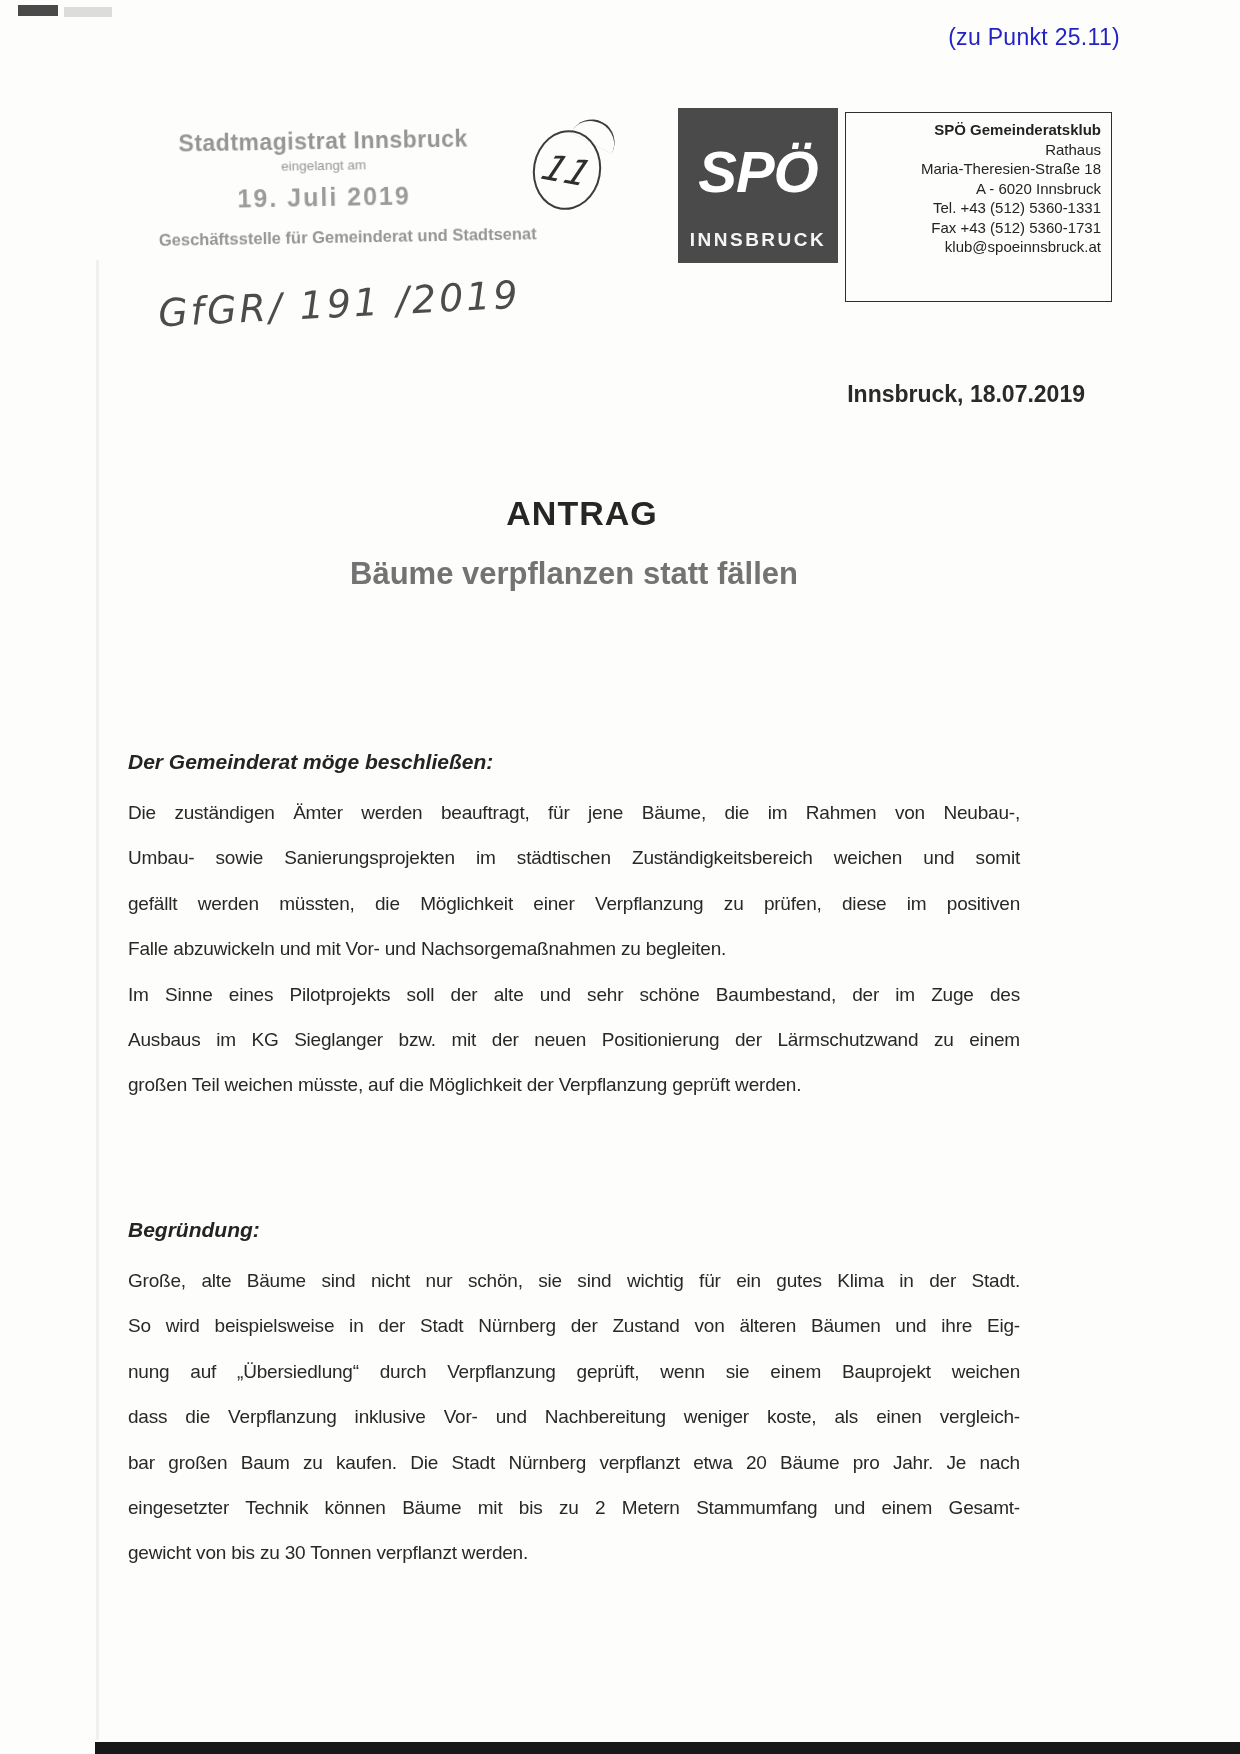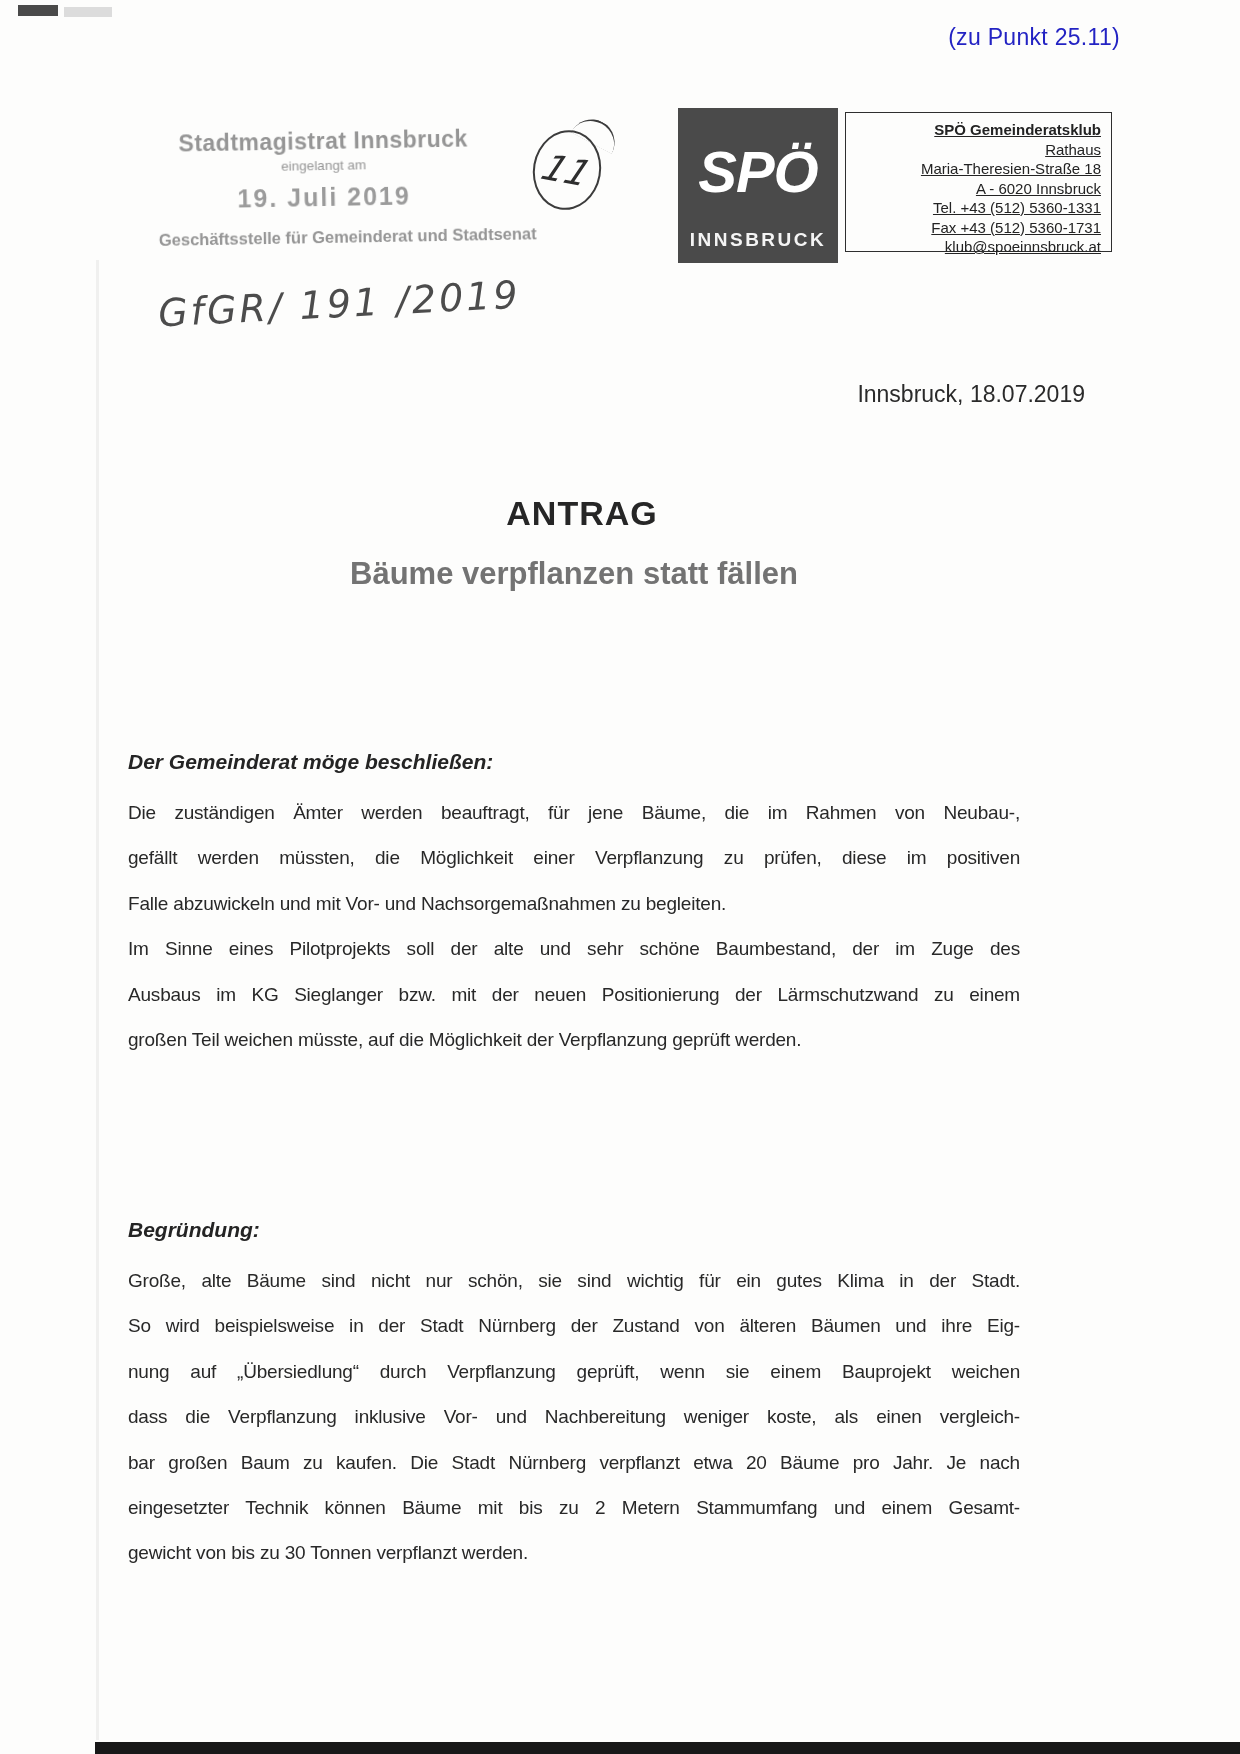--- a/index.html
+++ b/index.html
@@ -64,29 +64,29 @@
   .logo-text {
     flex:1; display:flex; align-items:center; justify-content:center;
     font-size:58px; font-weight:bold; font-style:italic; color:#ffffff;
     letter-spacing:-1px; padding-top:6px;
   }
   .logo-sub {
     font-size:19px; font-weight:bold; letter-spacing:2.5px; color:#f4f4f4;
     padding-bottom:12px;
   }
   .contact-box {
-    position:absolute; left:845px; top:112px; width:267px; height:140px;
+    position:absolute; left:845px; top:112px; width:267px; height:190px;
     border:1.5px solid #2f2f2f; box-sizing:border-box;
     padding:7px 10px 0 6px; text-align:right;
-    font-size:15px; line-height:19.5px; color:#232323;text-decoration:underline;
+    font-size:15px; line-height:19.5px; color:#232323;
   }
   .contact-box .org { font-weight:bold; }
 
   
-  .date-line { position:absolute; top:381px; right:155px; font-size:23px; color:#2a2a2a; }
+  .date-line { position:absolute; top:381px; right:155px; font-size:23px; color:#2a2a2a;font-weight:bold; }
 
   
   .title {
     position:absolute; left:128px; top:486px; width:892px; margin:8px;
     text-align:center; font-size:34px; font-weight:bold; letter-spacing:1px; color:#262626;
   }
   .subtitle {
     position:absolute; left:128px; top:556px; width:892px; margin:0;
     text-align:center; font-size:31px; font-weight:bold; color:#737373;
   }
@@ -148,20 +148,21 @@
 
   <div class="date-line">Innsbruck, 18.07.2019</div>
 
   <h1 class="title">ANTRAG</h1>
   <h2 class="subtitle">Bäume verpflanzen statt fällen</h2>
 
   <div class="lead-in">Der Gemeinderat möge beschließen:</div>
 
   <div class="body-block block-a">
     <div class="line">Die zuständigen Ämter werden beauftragt, für jene Bäume, die im Rahmen von Neubau-,</div>
+    <div class="line">Umbau- sowie Sanierungsprojekten im städtischen Zuständigkeitsbereich weichen und somit</div>
     <div class="line">gefällt werden müssten, die Möglichkeit einer Verpflanzung zu prüfen, diese im positiven</div>
     <div class="line last">Falle abzuwickeln und mit Vor- und Nachsorgemaßnahmen zu begleiten.</div>
     <div class="line">Im Sinne eines Pilotprojekts soll der alte und sehr schöne Baumbestand, der im Zuge des</div>
     <div class="line">Ausbaus im KG Sieglanger bzw. mit der neuen Positionierung der Lärmschutzwand zu einem</div>
     <div class="line last">großen Teil weichen müsste, auf die Möglichkeit der Verpflanzung geprüft werden.</div>
   </div>
 
   <div class="reason-head">Begründung:</div>
 
   <div class="body-block block-b">

